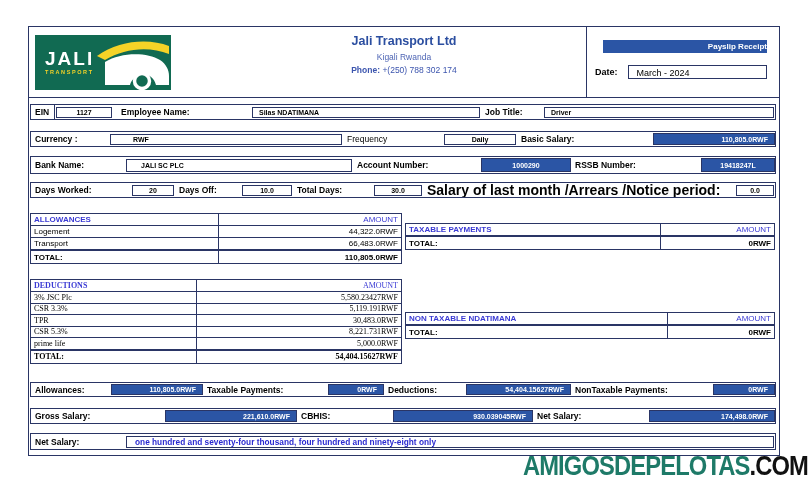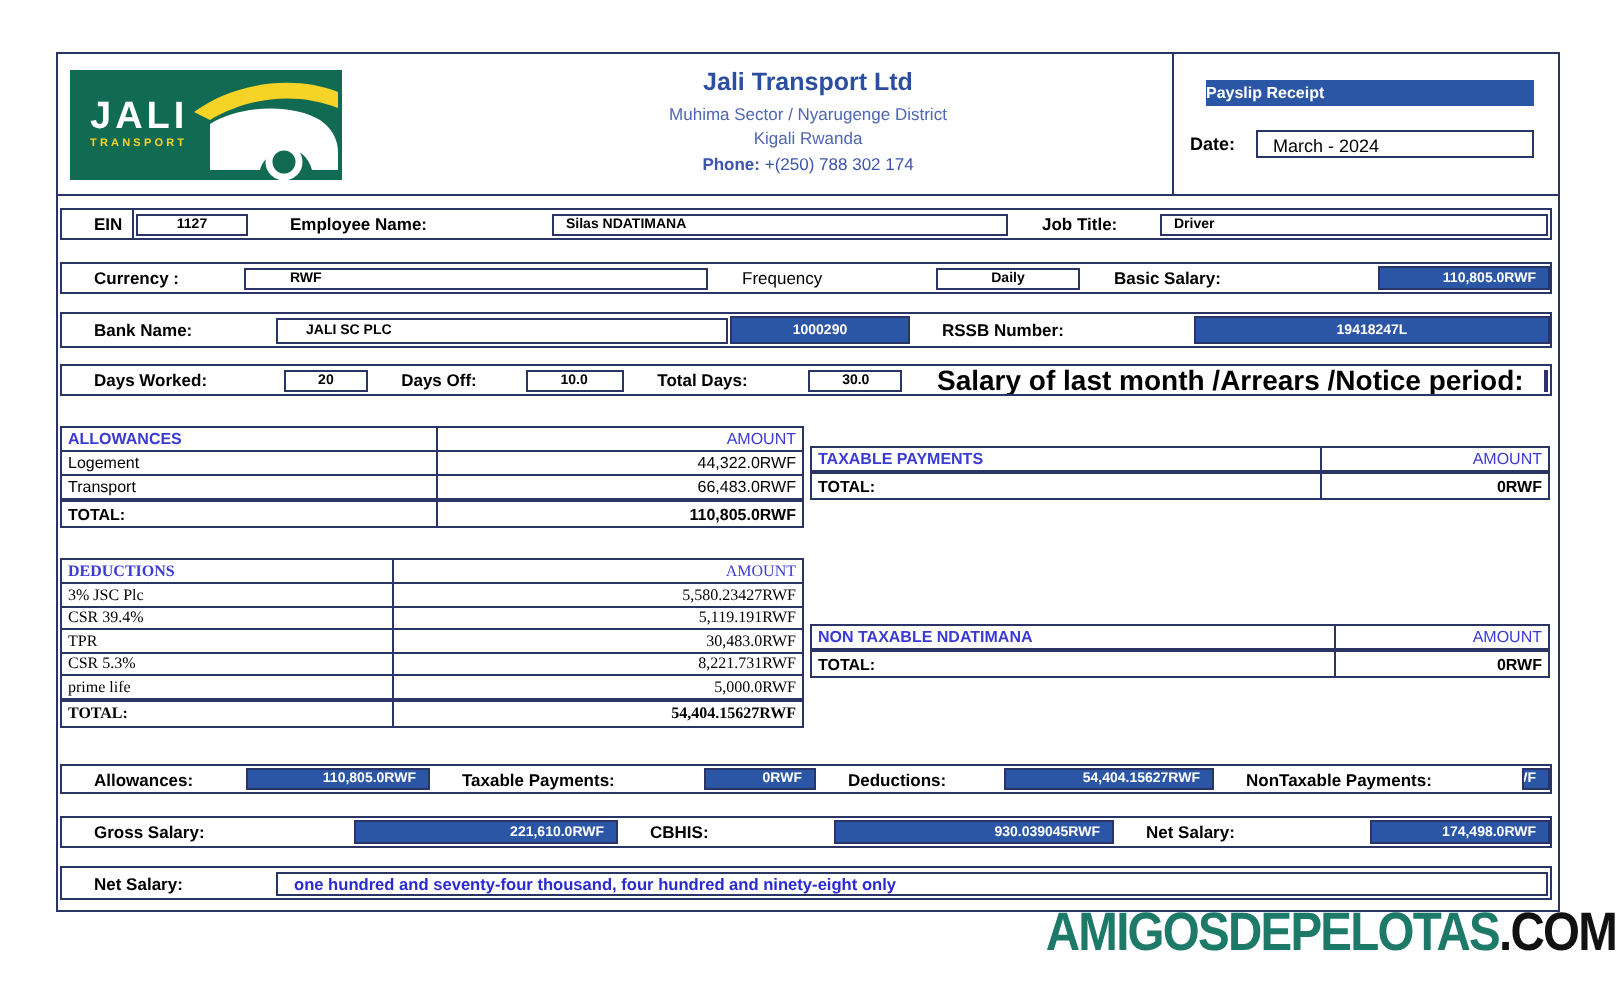--- a/index.html
+++ b/index.html
@@ -14,31 +14,31 @@
   .logo-text{position:absolute;left:10px;top:14px;line-height:1;}
   .logo-jali{color:#fff;font-weight:bold;font-size:19px;letter-spacing:2px;}
   .logo-transport{color:#f5d327;font-weight:bold;font-size:5.5px;letter-spacing:1.6px;margin-top:2px;}
   .logo svg{position:absolute;left:0;top:0;}
   .co-block{position:absolute;left:50%;top:7px;transform:translateX(-50%);text-align:center;width:300px;}
   .co-name{color:#2b4ea0;font-weight:bold;font-size:12.5px;margin-bottom:4px;}
   .co-line{color:#4f66b5;font-size:8.5px;margin-top:2px;}
   .co-phone{color:#3c55ae;font-size:8.5px;font-weight:bold;margin-top:3px;}
   .receipt-block{position:absolute;right:0;top:0;width:193px;height:100%;border-left:1.2px solid #2a3565;box-sizing:border-box;}
   .receipt-banner{margin:13px 12px 0 16px;height:13px;background:#2b55a5;color:#fff;
-                  font-size:8px;font-weight:bold;text-align:left;line-height:13px;}
+                  font-size:8px;font-weight:bold;text-align:right;line-height:13px;}
   .date-row{display:flex;align-items:center;margin:12px 12px 0 8px;}
   .date-label{font-size:9px;font-weight:bold;}
   .date-box{flex:1;margin-left:10px;border:1.4px solid #2a3565;height:14px;line-height:14px;
             font-size:9px;padding-left:8px;box-sizing:border-box;}
 
   
   .row{position:absolute;left:1px;width:746px;border:1.2px solid #2a3565;display:flex;
        align-items:center;box-sizing:border-box;background:#fff;}
   .seg{display:flex;align-items:center;height:100%;box-sizing:border-box;font-size:8.5px;
-       font-weight:bold;padding-left:4px;white-space:nowrap;overflow:hidden;margin-left:12px;}
+       font-weight:bold;padding-left:4px;white-space:nowrap;overflow:hidden;}
   .seg.norm{font-weight:normal;}
   .seg.divr{border-right:1px solid #2a3565;}
   .vbox{border:1.2px solid #2a3565;height:calc(100% - 3px);margin:0 1px;box-sizing:border-box;
         display:flex;align-items:center;font-size:7px;font-weight:bold;background:#fff;
         white-space:nowrap;overflow:hidden;}
   .vblue{background:#2b55a5;color:#fff;border:1px solid #2a3565;height:calc(100% - 2px);
          box-sizing:border-box;display:flex;align-items:center;font-size:7px;font-weight:bold;
          white-space:nowrap;overflow:hidden;}
   .center{justify-content:center;}
   .rt{justify-content:flex-end;padding-right:6px;}
@@ -77,21 +77,20 @@
         <path d="M70,27 C86,17 112,17 125,25 C131,29 134,35 134,41 L134,50 L121,50 C119,42 112,38 106,40 C99,42 96,46 95,50 L70,50 Z" fill="#ffffff"></path>
         <circle cx="107" cy="46" r="7.5" fill="#116a52" stroke="#ffffff" stroke-width="3.5"></circle>
       </svg>
       <div class="logo-text">
         <div class="logo-jali">JALI</div>
         <div class="logo-transport">TRANSPORT</div>
       </div>
     </div>
     <div class="co-block">
       <div class="co-name">Jali Transport Ltd</div>
-      <div class="co-line">Muhima Sector / Nyarugenge District</div>
       <div class="co-line">Kigali Rwanda</div>
       <div class="co-phone"><span>Phone:</span> <span style="font-weight:normal;">+(250) 788 302 174</span></div>
     </div>
     <div class="receipt-block">
       <div class="receipt-banner">Payslip Receipt</div>
       <div class="date-row">
         <span class="date-label">Date:</span>
         <span class="date-box">March - 2024</span>
       </div>
     </div>
@@ -111,20 +110,21 @@
     <div class="vbox" style="width:232px;padding-left:22px;">RWF</div>
     <div class="seg norm" style="width:100px;">Frequency</div>
     <div class="vbox center" style="width:72px;">Daily</div>
     <div class="seg" style="width:136px;">Basic Salary:</div>
     <div class="vblue rt grow">110,805.0RWF</div>
   </div>
 
   <div class="row" style="top:129px;height:18px;">
     <div class="seg" style="width:94px;">Bank Name:</div>
     <div class="vbox" style="width:226px;padding-left:14px;">JALI SC PLC</div>
+    <div class="seg" style="width:128px;">Account Number:</div>
     <div class="vblue center" style="width:90px;">1000290</div>
     <div class="seg" style="width:130px;">RSSB Number:</div>
     <div class="vblue center grow">19418247L</div>
   </div>
 
   <div class="row" style="top:155px;height:16px;">
     <div class="seg" style="width:100px;">Days Worked:</div>
     <div class="vbox center" style="width:42px;">20</div>
     <div class="seg" style="width:66px;">Days Off:</div>
     <div class="vbox center" style="width:50px;">10.0</div>
@@ -167,21 +167,21 @@
   <div class="tbl" style="left:1px;top:252px;width:372px;font-family:Liberation Serif, serif;">
     <div class="trow thead h12">
       <div class="tc" style="width:44.5%;font-weight:bold;">DEDUCTIONS</div>
       <div class="tc amt" style="width:55.5%;">AMOUNT</div>
     </div>
     <div class="trow h11">
       <div class="tc" style="width:44.5%;">3% JSC Plc</div>
       <div class="tc amt" style="width:55.5%;">5,580.23427RWF</div>
     </div>
     <div class="trow h11">
-      <div class="tc" style="width:44.5%;">CSR 39.4%</div>
+      <div class="tc" style="width:44.5%;">CSR 3.3%</div>
       <div class="tc amt" style="width:55.5%;">5,119.191RWF</div>
     </div>
     <div class="trow h11">
       <div class="tc" style="width:44.5%;">TPR</div>
       <div class="tc amt" style="width:55.5%;">30,483.0RWF</div>
     </div>
     <div class="trow h11">
       <div class="tc" style="width:44.5%;">CSR 5.3%</div>
       <div class="tc amt" style="width:55.5%;">8,221.731RWF</div>
     </div>

